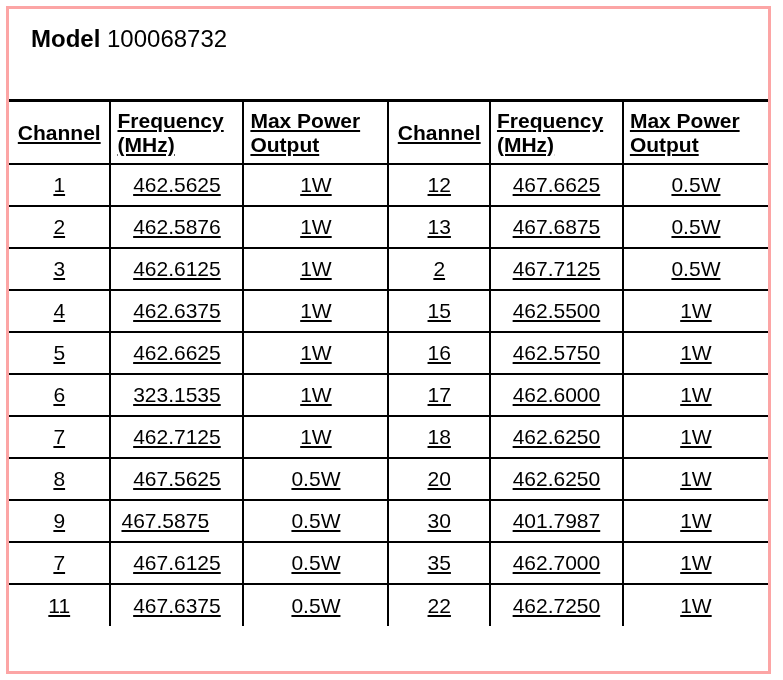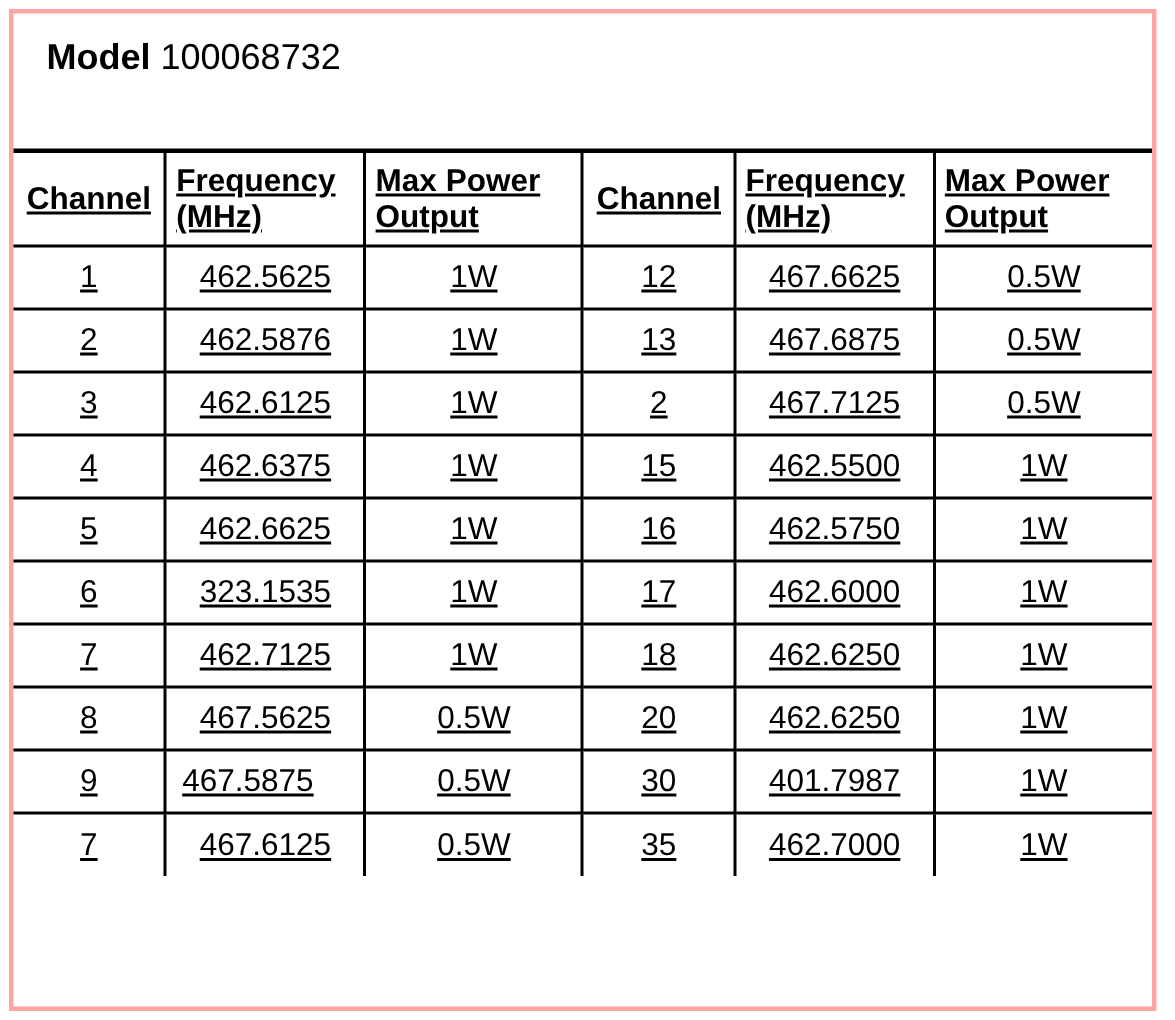--- a/index.html
+++ b/index.html
@@ -218,17 +218,25 @@
           <td>1W</td>
         </tr>
         <tr>
           <td>7</td>
           <td>467.6125</td>
           <td>0.5W</td>
           <td>35</td>
           <td>462.7000</td>
           <td>1W</td>
         </tr>
+        <tr>
+          <td>11</td>
+          <td>467.6375</td>
+          <td>0.5W</td>
+          <td>22</td>
+          <td>462.7250</td>
+          <td>1W</td>
+        </tr>
       </tbody>
     </table>
 
   </div>
 </div>
 
 </body></html>

